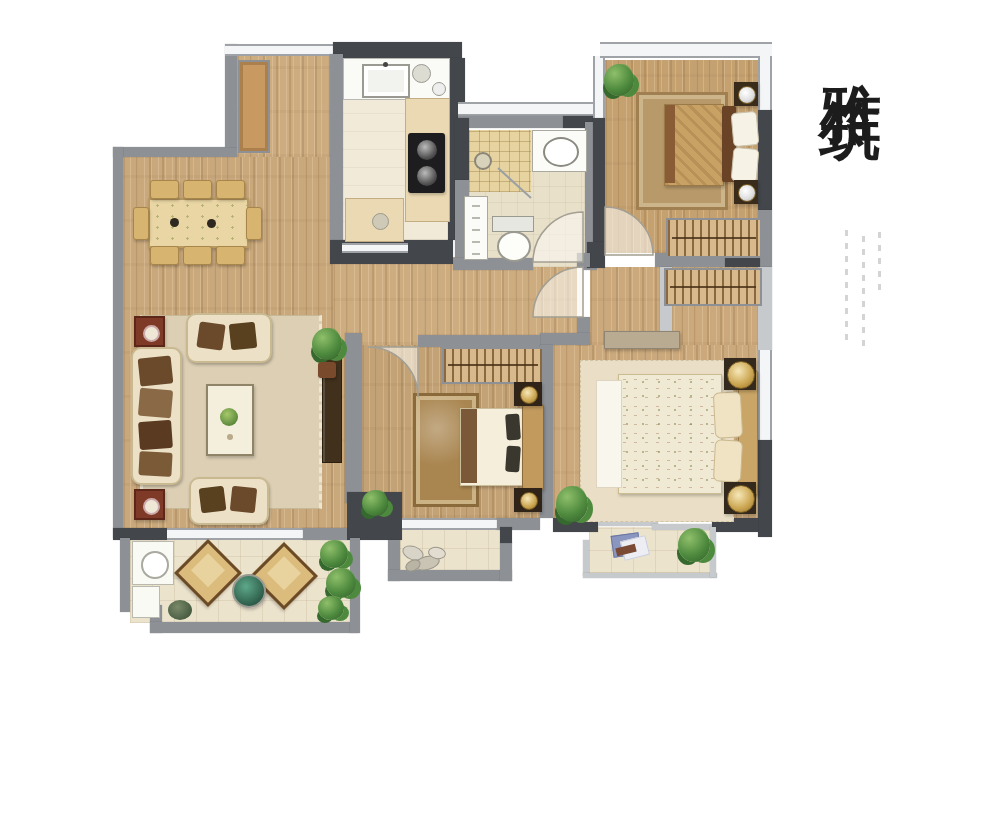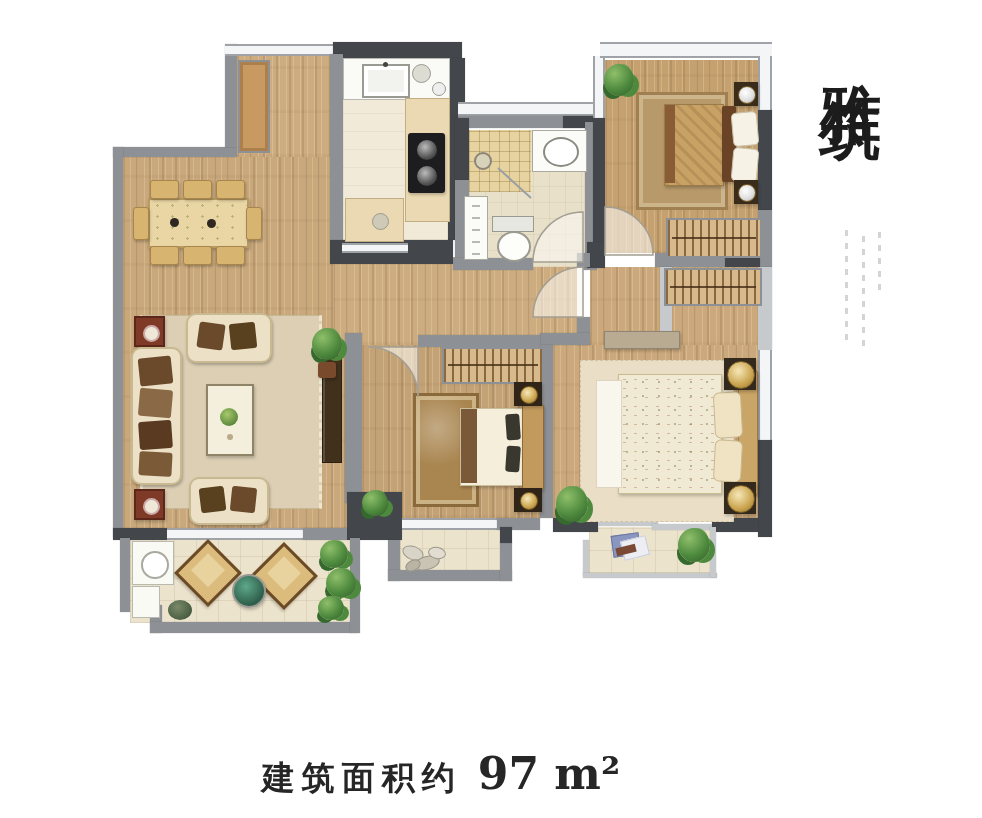--- a/index.html
+++ b/index.html
@@ -293,18 +293,14 @@
     <path d="M583,317 L583,267 A50,50 0 0 0 533,317 Z" fill="rgba(250,247,240,0.6)" stroke="#a39f93" stroke-width="1.5"></path>
     <path d="M605,255 L653,255 A48,48 0 0 0 605,207 Z" fill="rgba(250,247,240,0.6)" stroke="#a39f93" stroke-width="1.5"></path>
     <path d="M498,168 L531,198" fill="none" stroke="#9aa0a4" stroke-width="2"></path>
   </svg>
 
   <div id="title-vert">雅筑</div>
   <div class="faintcol" style="left:845px;top:228px;height:112px;"></div>
   <div class="faintcol" style="left:862px;top:232px;height:114px;"></div>
   <div class="faintcol" style="left:878px;top:228px;height:62px;"></div>
 
-  <div id="caption">
-    <span class="lbl">建筑面积约</span>
-    <span class="val">97 m²</span>
-  </div>
 
 </div>
 
 </body></html>

